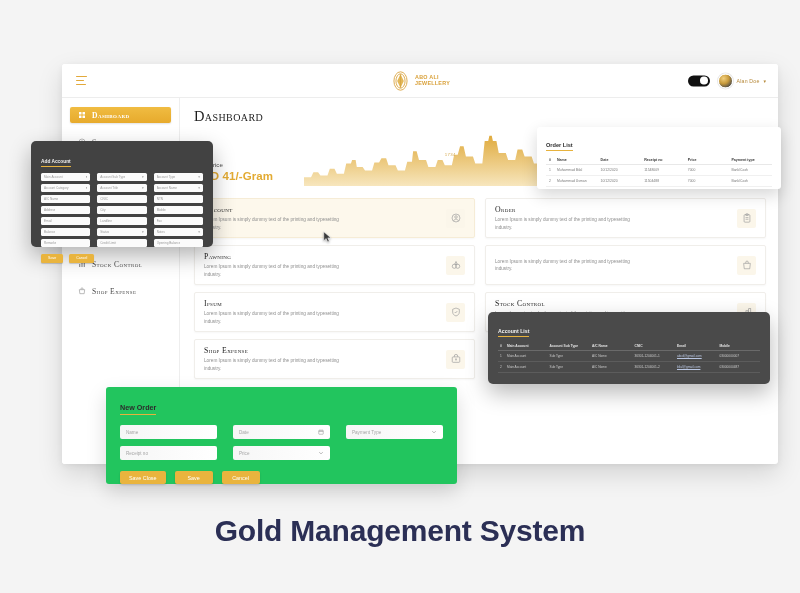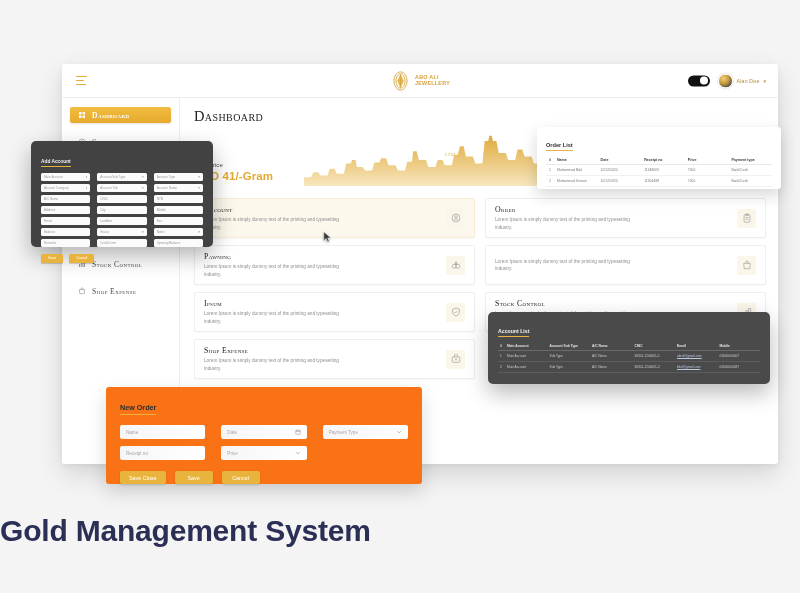--- a/index.html
+++ b/index.html
@@ -259,22 +259,22 @@
     padding: 3px 2px; border-bottom: 1px solid #5c5c5c;
     overflow: hidden; white-space: nowrap; text-overflow: ellipsis;
   }
   table.dark th.c0, table.dark td.c0 { width: 7px; }
   table.dark td.link { color: #b9c6e2; text-decoration: underline; }
 
   
   .new-order {
     position: absolute;
     left: 106px; top: 387px;
-    width: 316px; height: 97px;
-    background: #f97316;
+    width: 351px; height: 97px;
+    background: #22c55e;
     border-radius: 3px;
     box-shadow: 0 8px 20px rgba(0,0,0,.15);
     padding: 9px 14px;
     z-index: 28;
   }
   .no-title {
     font-size: 7.2px; font-weight: 700; color: #2c2c2c;
     border-bottom: 1.5px solid #e7b23d;
     display: inline-block; padding-bottom: 2px; margin-bottom: 10px;
   }
@@ -293,20 +293,21 @@
   .no-btn {
     background: #e9b43e; color: #fff; font-size: 5.4px;
     padding: 3.5px 9px; border-radius: 2px; border: none;
     min-width: 38px; text-align: center;
     box-shadow: 0 1px 2px rgba(0,0,0,.15);
   }
 
   
   .footer-title {
     position: absolute; left: 0; right: 0; top: 514px;
+    text-align: center;
     font-size: 30px; font-weight: 700;
     color: #2b2f55;
     letter-spacing: -0.2px;
   }
 </style>
 </head>
 <body>
 
 <div id="stage">
 

